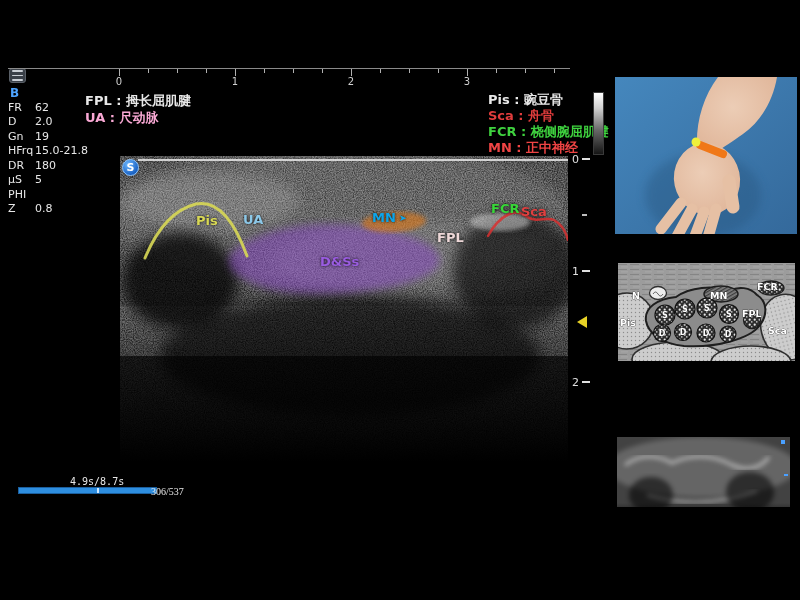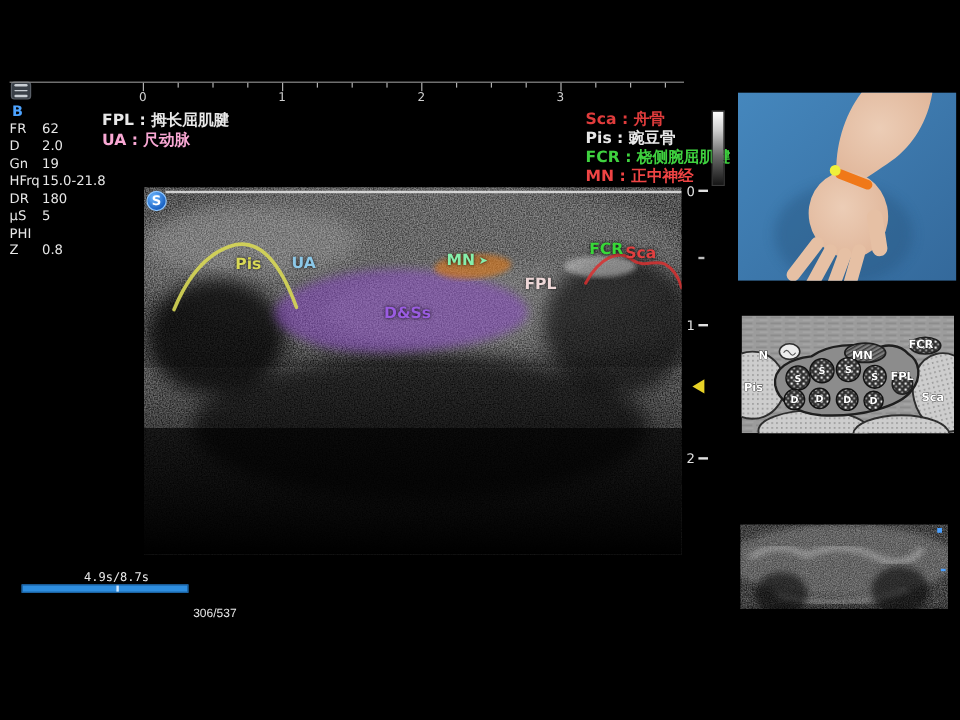--- a/index.html
+++ b/index.html
@@ -53,21 +53,21 @@
   
   .v-ruler-row{display:flex;align-items:center;gap:3px;color:#e0e0e0;font-size:11px;height:10px;}
   .v-dash{width:8px;height:2px;background:#e0e0e0;}
   .v-dash.minor{width:5px;background:#bdbdbd;}
   .focus-arrow{left:577px;top:316px;width:0;height:0;border-top:6px solid transparent;border-bottom:6px solid transparent;border-right:10px solid #e8d226;}
 
   
   .pb-time{left:70px;top:476px;color:#e8e8e8;font-family:"DejaVu Sans Mono","Liberation Mono",monospace;font-size:10px;}
   .pb-bar{left:18px;top:487px;width:139px;height:7px;background:#2e8ee0;border:1px solid #1b5f9e;box-sizing:border-box;}
   .pb-head{position:absolute;top:0;width:2px;height:100%;background:#cfe8ff;}
-  .pb-frame{left:161px;top:486px;color:#e8e8e8;font-family:Liberation Sans, sans-serif;font-size:10px;margin-top:20px;}
+  .pb-frame{left:151px;top:486px;color:#e8e8e8;font-family:Liberation Serif, serif;font-size:10px;}
 
   
   .ref{background:#000;}
   .ref-photo{left:615px;top:77px;width:182px;height:157px;}
   .ref-diagram{left:618px;top:263px;width:177px;height:98px;}
   .ref-thumb{left:617px;top:437px;width:173px;height:85px;}
   .ref svg{display:block;}
 </style>
 </head>
 <body>
@@ -140,22 +140,22 @@
           <span class="p-value">0.8</span>
         </div>
       </div>
   </div>
 
   <div class="abs legend legend-left" id="legend-left">
       <div style="color: rgb(232, 232, 232);">FPL : 拇长屈肌腱</div>
       <div style="color: #f9a8d4;">UA : 尺动脉</div>
     </div>
   <div class="abs legend legend-right" id="legend-right">
+      <div style="color: rgb(232, 232, 232);">Pis : 豌豆骨</div>
       <div style="color: rgb(224, 60, 60);">Sca : 舟骨</div>
-      <div style="color: rgb(232, 232, 232);">Pis : 豌豆骨</div>
       <div style="color: rgb(63, 210, 63);">FCR : 桡侧腕屈肌腱</div>
       <div style="color: #ef4444;">MN : 正中神经</div>
     </div>
 
   <div class="abs graybar"></div>
 
   <div class="abs us-main">
     <svg width="448" height="306" viewBox="0 0 448 306">
       <defs>
         <filter id="spk" x="0" y="0" width="100%" height="100%">
@@ -199,21 +199,21 @@
 
       <path d="M25,102 Q44,56 76,48 Q106,42 127,100" fill="none" stroke="#d8d855" stroke-width="3" opacity="0.9" stroke-linecap="round"></path>
 
       <path d="M368,80 C380,58 396,52 406,60 C416,68 426,60 434,64 C441,68 446,76 448,84" fill="none" stroke="#d83030" stroke-width="2.5" opacity="0.85" stroke-linecap="round"></path>
     </svg>
     <div class="s-marker">S</div>
     <div id="us-labels">
         <span class="us-label usl-pis" style="color: rgb(216, 216, 85);">Pis</span>
         <span class="us-label usl-ua" style="color: rgb(140, 200, 232);">UA</span>
         <span class="us-label usl-dss" style="color: rgb(154, 92, 224);">D&amp;Ss</span>
-        <span class="us-label usl-mn" style="color: #86efac;">MN<span class="mn-arrow"> ➤</span></span>
+        <span class="us-label usl-mn" style="color: #0ea5e9;">MN<span class="mn-arrow"> ➤</span></span>
         <span class="us-label usl-fpl" style="color: rgb(238, 216, 216);">FPL</span>
         <span class="us-label usl-fcr" style="color: rgb(56, 216, 56);">FCR</span>
         <span class="us-label usl-sca" style="color: rgb(224, 64, 64);">Sca</span>
       </div>
   </div>
 
   <div id="vruler"></div>
   <div class="abs focus-arrow"></div>
 
   <div class="abs pb-time">4.9s/8.7s</div>

